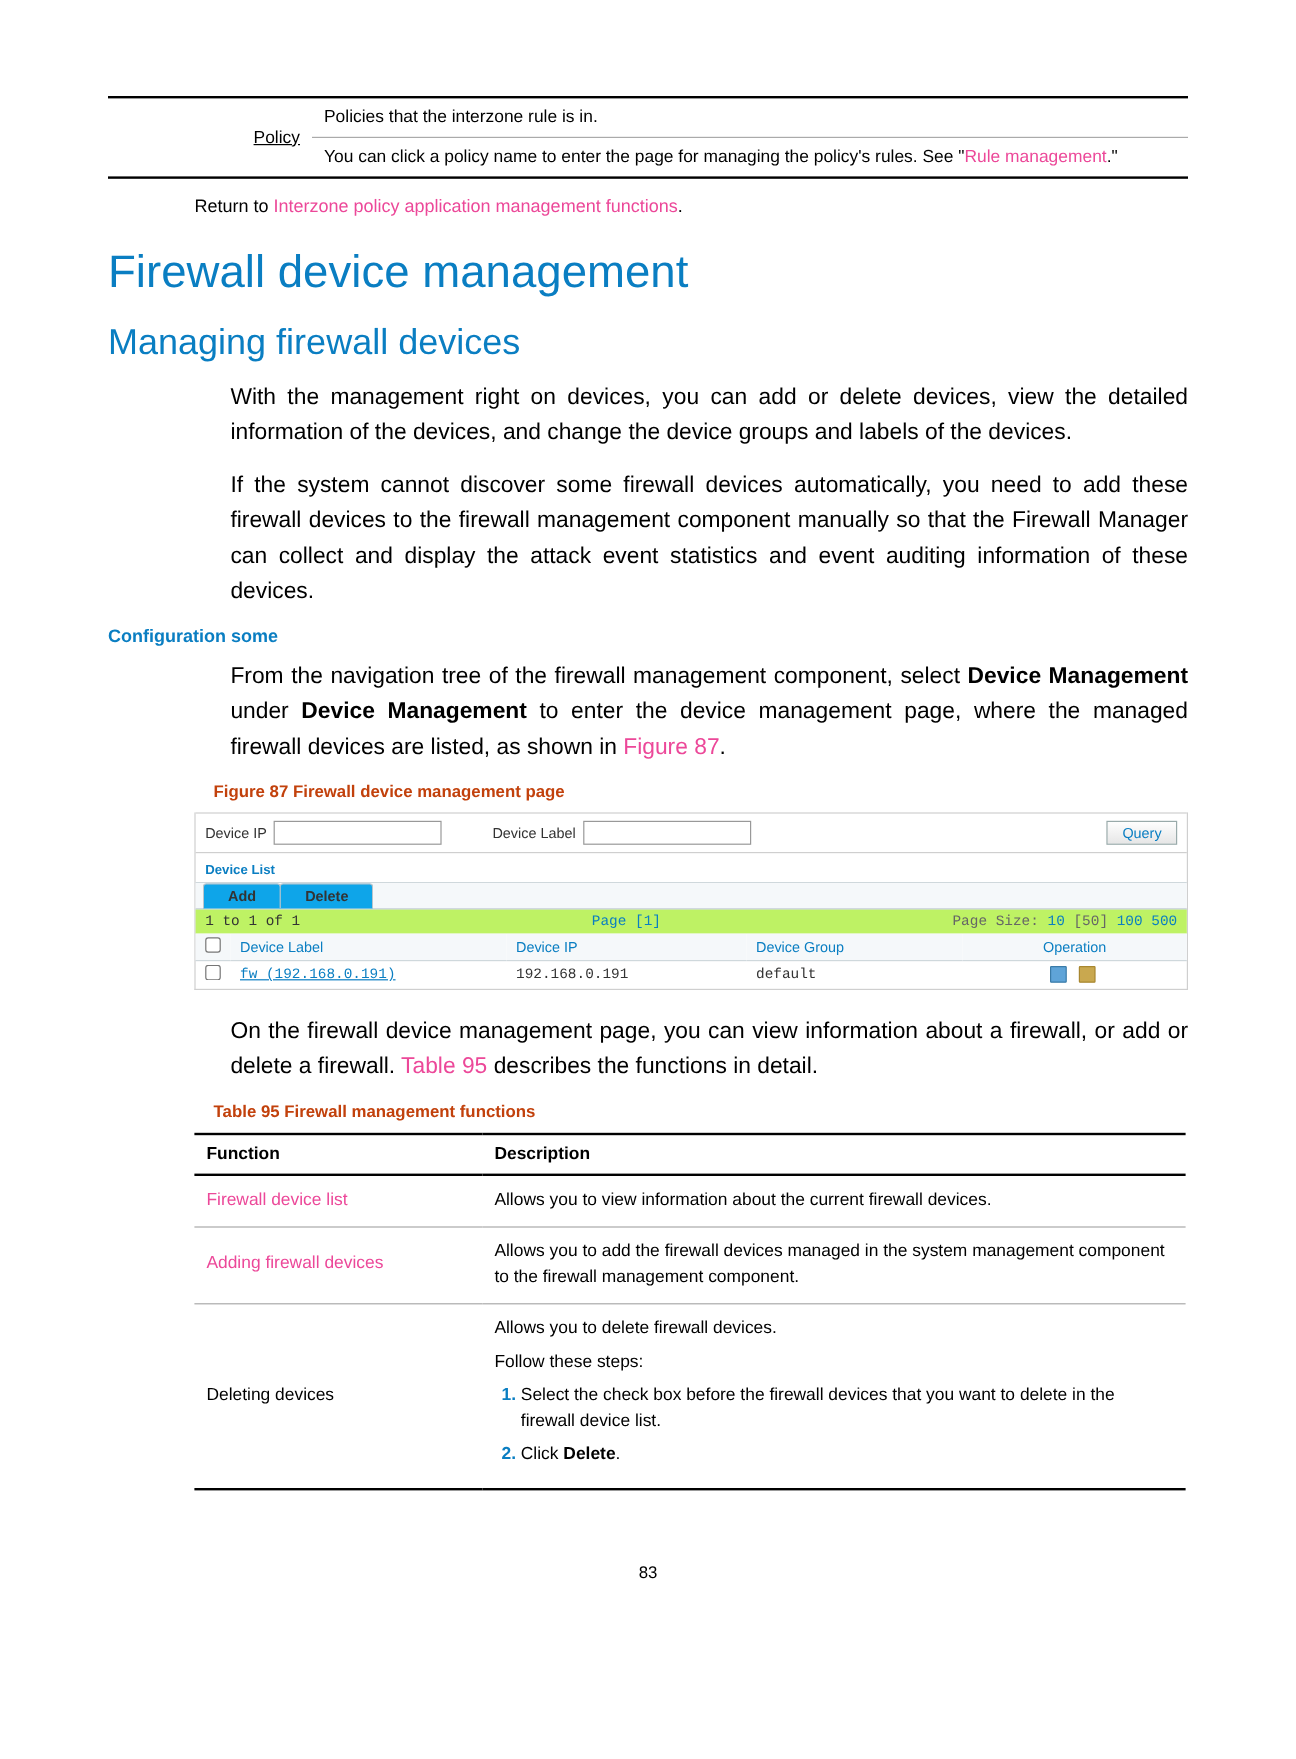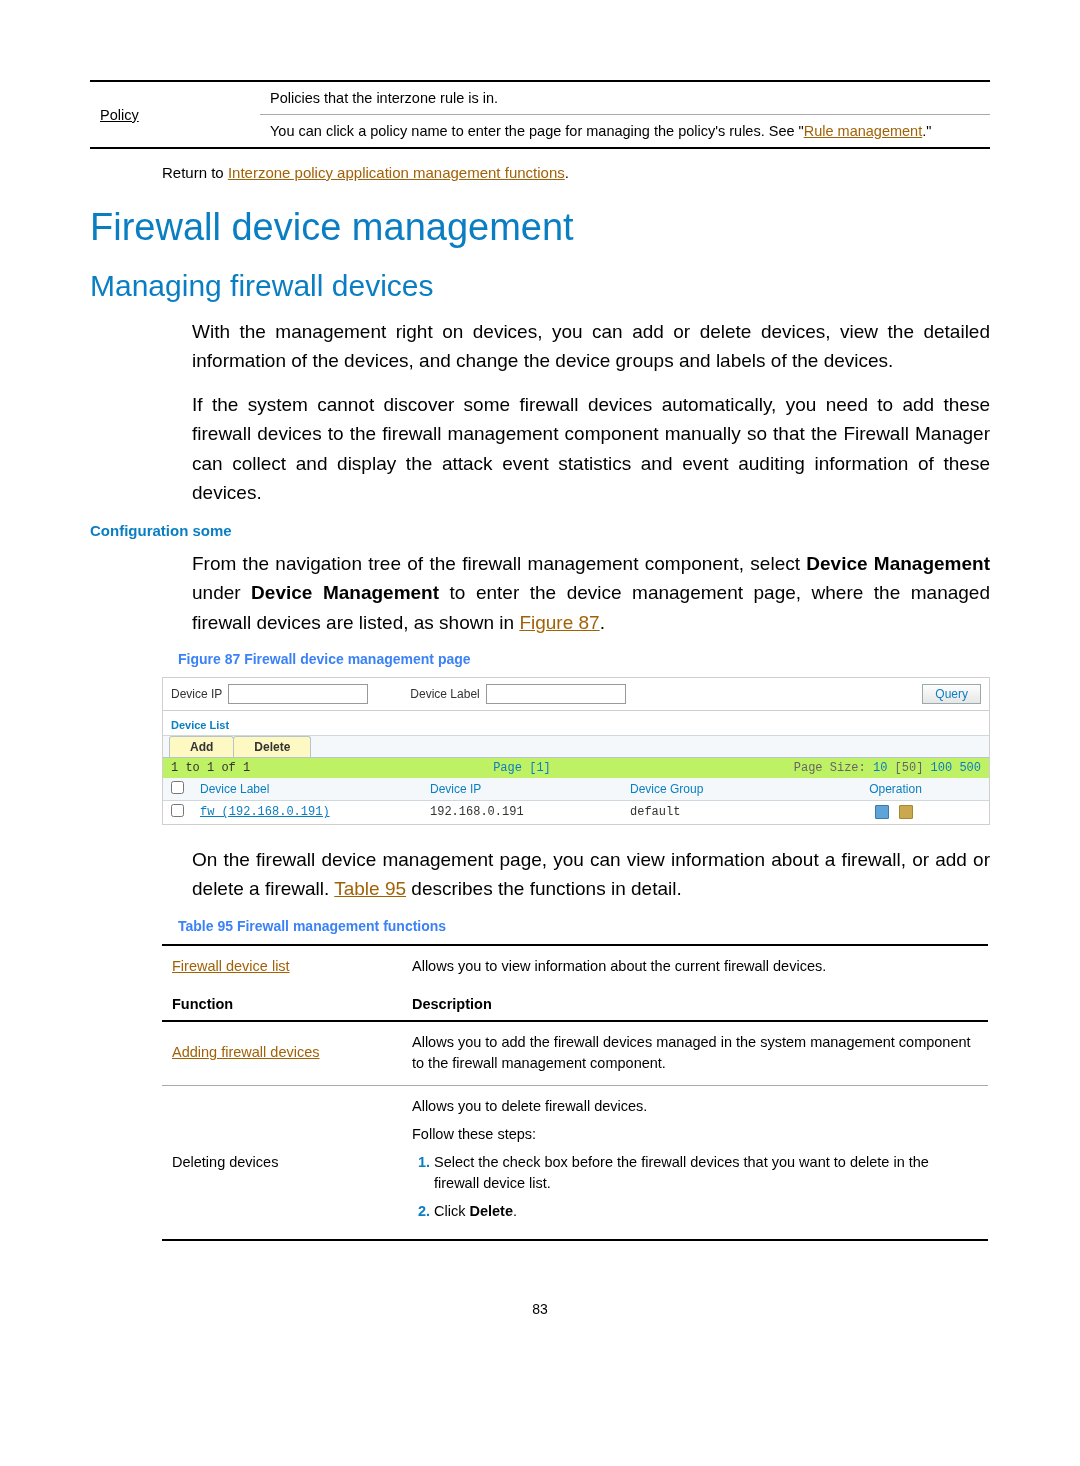--- a/index.html
+++ b/index.html
@@ -16,23 +16,23 @@
       border-collapse: collapse;
       border-top: 2px solid #000;
       border-bottom: 2px solid #000;
       margin-bottom: 15px;
     }
     .top-table td {
       padding: 8px 10px;
       vertical-align: middle;
       font-size: 14.5px;
     }
-    .top-table .col1 { width: 170px; text-align: left; text-decoration: underline; }
+    .top-table .col1 { width: 170px; text-align: right; text-decoration: underline; }
     .top-table .divider-row td { border-top: 1px solid #aaa; }
-    .link { color: #a16207; text-decoration: underline; }
+    .link { color: #ec4899; }
     .return-line { margin: 10px 0 25px 72px; font-size: 15px; }
     .h1 {
       font-family: Arial, sans-serif;
       font-weight: 300;
       font-size: 38px;
       color: #0a7ec2;
       margin-bottom: 20px;
     }
     .h2 {
       font-family: Arial, sans-serif;
@@ -47,21 +47,21 @@
       font-size: 19px;
       text-align: justify;
     }
     .h4 {
       color: #0a7ec2;
       font-weight: bold;
       font-size: 15px;
       margin: 10px 0 10px 0;
     }
     .fig-caption, .table-caption {
-      color: #3b82f6;
+      color: #c2410c;
       font-weight: bold;
       font-size: 14px;
       margin: 12px 0 10px 72px;
       padding-left: 16px;
     }
     .bold { font-weight: bold; }
 
     
     .screenshot {
       margin: 6px 0 20px 72px;
@@ -105,21 +105,21 @@
     .ss-tabs {
       display: flex;
       background: #f5f8fa;
       padding: 0 6px;
       border-bottom: 1px solid #b8c4cc;
     }
     .ss-tab {
       padding: 3px 20px;
       border: 1px solid #b8c4cc;
       border-bottom: none;
-      background: #fef9c3;
+      background: #0ea5e9;
       margin-right: -1px;
       font-size: 12px;
       font-weight: bold;
       color: #333;
       border-top-left-radius: 3px;
       border-top-right-radius: 3px;
     }
     .ss-pagerow {
       display: flex;
       align-items: center;
@@ -267,26 +267,26 @@
 
 <p class="body-para">
   <span>On the firewall device management page, you can view information about a firewall, or add or delete a firewall. </span><span class="link">Table 95</span><span> describes the functions in detail.</span>
 </p>
 
 <p class="table-caption">Table 95 Firewall management functions</p>
 
 <table class="func-table">
   <tbody>
       <tr>
+    <th>Function</th>
+    <th>Description</th>
+  </tr>
+  <tr>
     <td class="col-f"><span class="link">Firewall device list</span></td>
     <td>Allows you to view information about the current firewall devices.</td>
-  </tr>
-  <tr>
-    <th>Function</th>
-    <th>Description</th>
   </tr>
   <tr>
     <td class="col-f"><span class="link">Adding firewall devices</span></td>
     <td>Allows you to add the firewall devices managed in the system management component to the firewall management component.</td>
   </tr>
   <tr>
     <td class="col-f">Deleting devices</td>
     <td class="deleting-steps">
       <p>Allows you to delete firewall devices.</p>
       <p>Follow these steps:</p>

